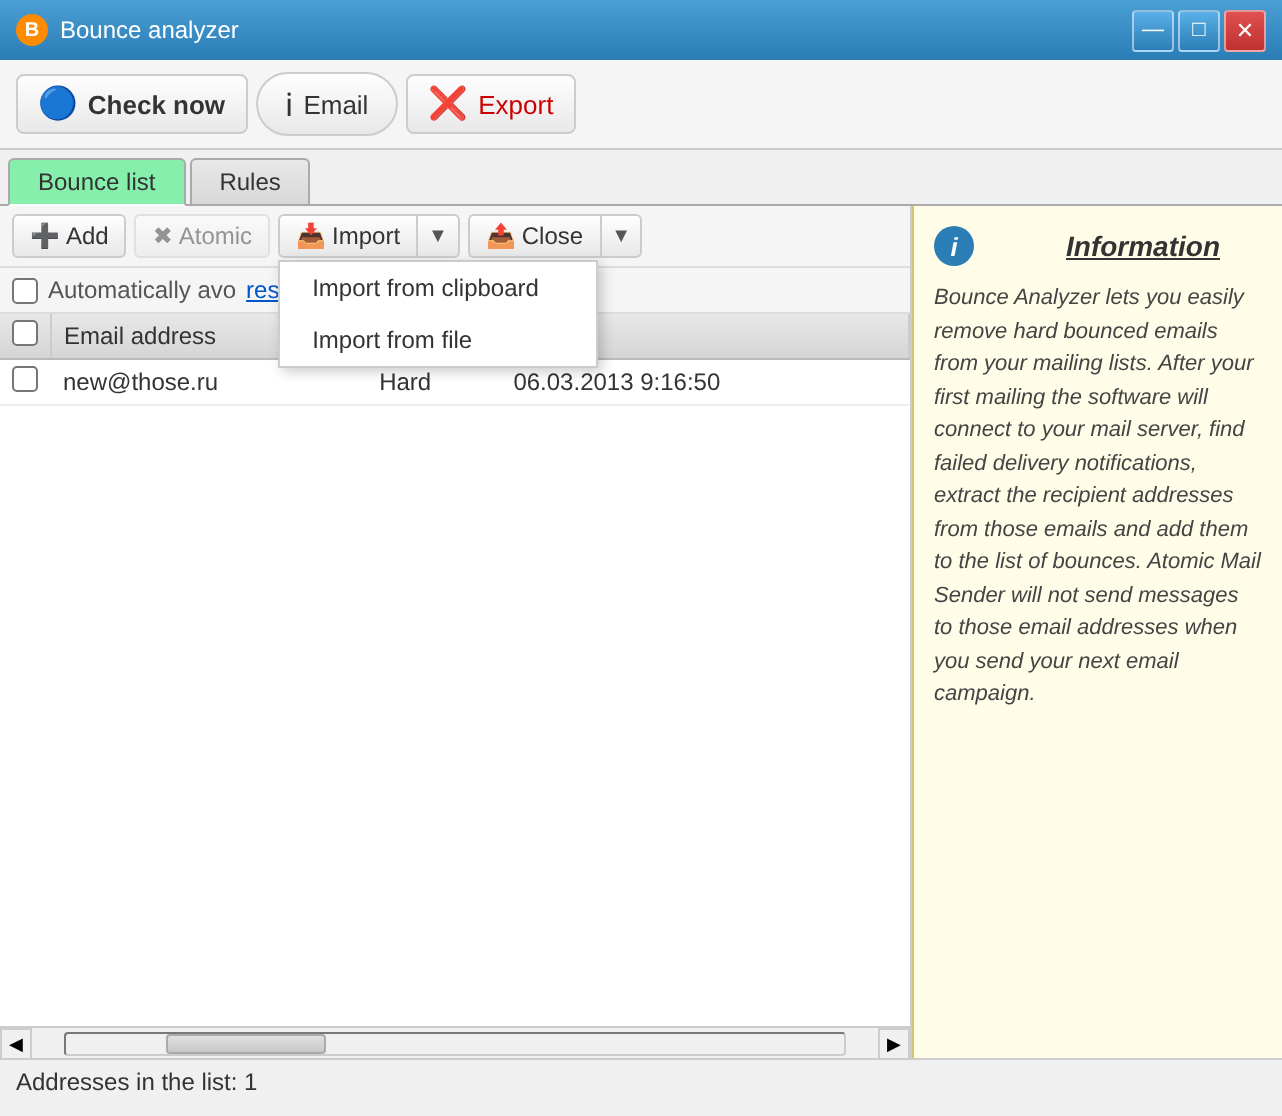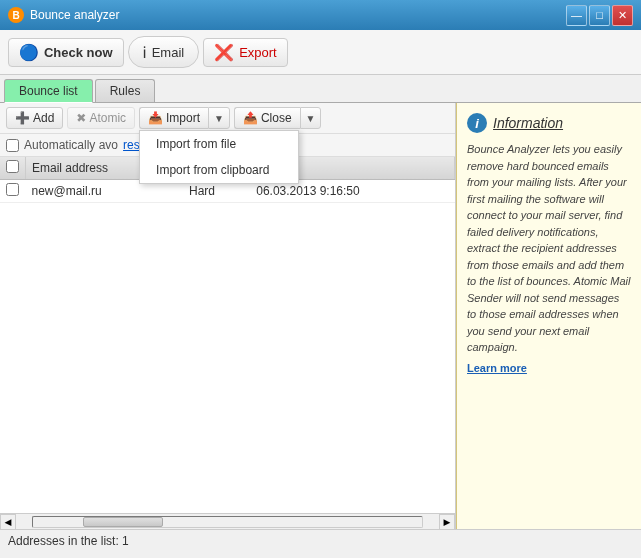--- a/index.html
+++ b/index.html
@@ -353,24 +353,25 @@
       align-items: center;
       justify-content: center;
       color: white;
       font-weight: bold;
       font-size: 13px;
       font-style: italic;
       flex-shrink: 0;
     }
     .info-title {
       font-size: 14px;
-      font-weight: normal;
+      font-weight: bold;
       font-style: italic;
       color: #333;
       text-decoration: underline;
+      margin-left: 40px;
     }
     .info-text {
       font-size: 11px;
       color: #444;
       line-height: 1.5;
       font-style: italic;
     }
     .learn-more-link {
       color: #1a5fb5;
       font-size: 11px;
@@ -441,22 +442,22 @@
       </button>
 
       <div class="import-btn-wrapper">
         <button class="import-main">
           <span>📥</span>
           <span>Import</span>
         </button>
         <button class="import-arrow">▼</button>
 
         <div class="dropdown-menu">
+          <div class="dropdown-item">Import from clipboard</div>
           <div class="dropdown-item">Import from file</div>
-          <div class="dropdown-item">Import from clipboard</div>
         </div>
       </div>
 
       <div class="export-btn-wrapper">
         <button class="export-main">
           <span>📤</span>
           <span>Close</span>
         </button>
         <button class="export-arrow">▼</button>
       </div>
@@ -478,21 +479,21 @@
             <th>Email address</th>
             <th></th>
             <th></th>
           </tr>
         </thead>
         <tbody>
           <tr>
             <td class="checkbox-cell">
               <input type="checkbox" style="">
             </td>
-            <td>new@mail.ru</td>
+            <td>new@those.ru</td>
             <td>Hard</td>
             <td>06.03.2013 9:16:50</td>
           </tr>
         </tbody>
       </table>
     </div>
 
     <div class="scroll-area">
       <div class="scroll-btn">◀</div>
       <div class="scroll-track">
@@ -504,20 +505,19 @@
   </div>
 
   <div class="right-panel">
     <div class="info-header">
       <div class="info-icon">
         <span>i</span>
       </div>
       <span class="info-title">Information</span>
     </div>
     <p class="info-text">Bounce Analyzer lets you easily remove hard bounced emails from your mailing lists. After your first mailing the software will connect to your mail server, find failed delivery notifications, extract the recipient addresses from those emails and add them to the list of bounces. Atomic Mail Sender will not send messages to those email addresses when you send your next email campaign.</p>
-    <a class="learn-more-link">Learn more</a>
   </div>
 
 </div>
 
 <div class="status-bar">
   <span>Addresses in the list: 1</span>
 </div>
 
 </body></html>

